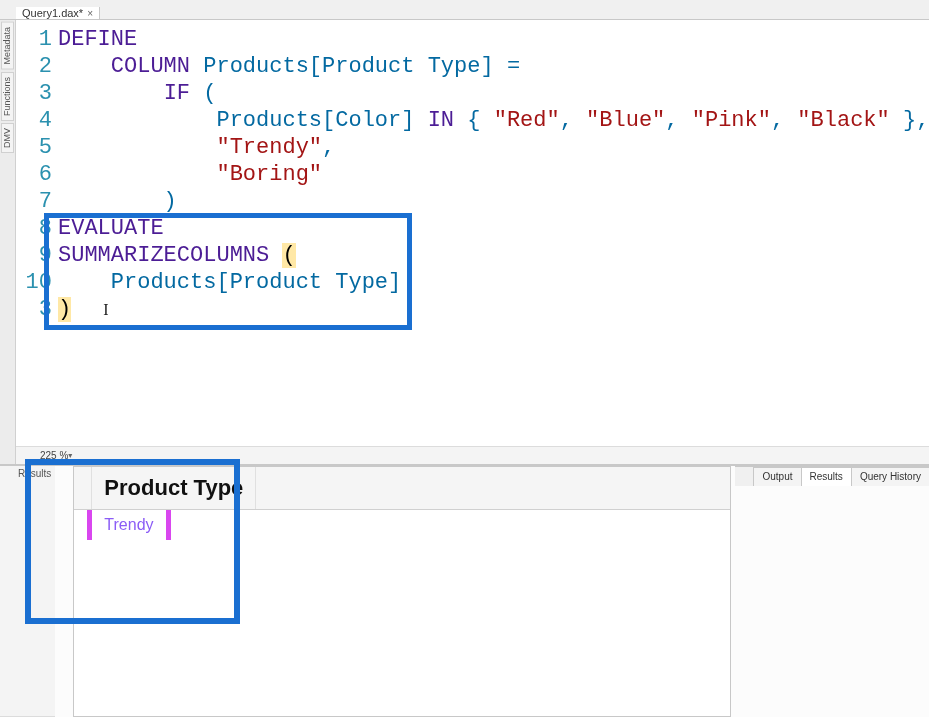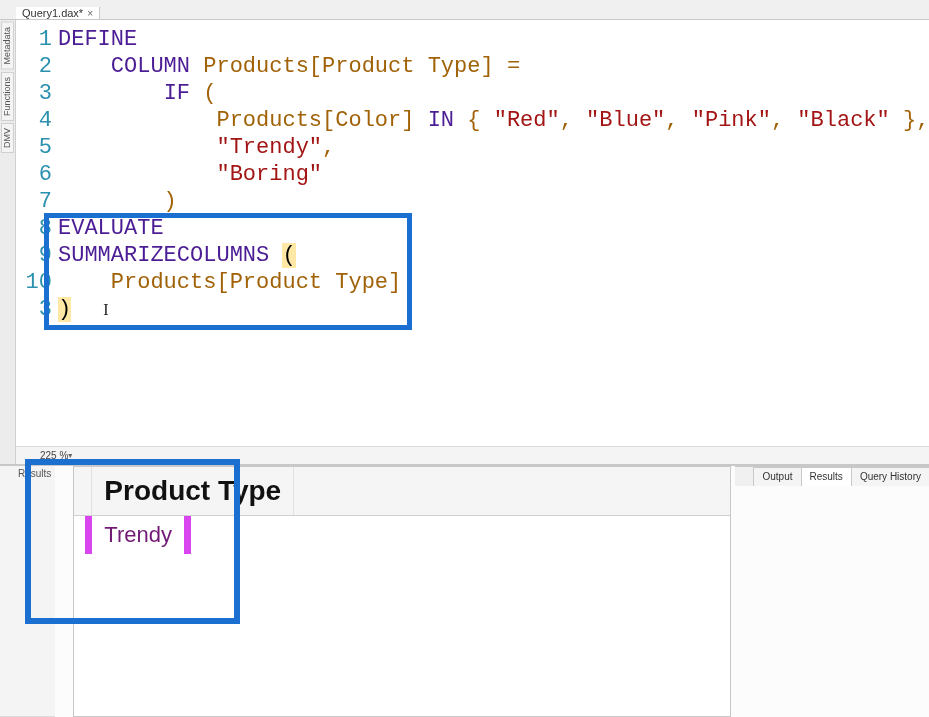--- a/index.html
+++ b/index.html
@@ -90,21 +90,21 @@
     color: #2b91af;
     padding-right: 6px;
     flex-shrink: 0;
     user-select: none;
   }
   .code {
     flex: 1;
   }
   .tok-kw { color: #4c1d95; }
   .tok-str { color: #a31515; }
-  .tok-plain { color: #a16207; }
+  .tok-plain { color: #0369a1; }
   .hl-yellow { background: #ffe8a6; }
   .highlight-box-1 {
     position: absolute;
     border: 5px solid #1a6fd1;
     pointer-events: none;
   }
   .zoom-bar {
     height: 18px;
     background: #f4f4f4;
     border-top: 1px solid #dcdcdc;
@@ -141,34 +141,34 @@
   .results-table {
     font-size: 20px;
   }
   .rt-head {
     display: flex;
     background: #f5f5f5;
     border-bottom: 1px solid #d0d0d0;
   }
   .rt-head .cell {
     font-weight: 700;
-    font-size: 28px;
+    font-size: 22px;
     padding: 8px 12px;
     color: #111;
     border-right: 1px solid #e0e0e0;
   }
   .rt-head .cell.idx { width: 18px; padding: 0; }
   .rt-row {
     display: flex;
   }
   .rt-row .cell {
     padding: 6px 12px;
-    font-size: 22px;
-    color: #701a75;
-    border-right: 7px solid #d946ef;
+    font-size: 16px;
+    color: #8b5cf6;
+    border-right: 5px solid #d946ef;
   }
   .rt-row .cell.idx { width: 18px; padding: 0; }
   .rt-row.alt { background: #f8f8f8; }
   .bottom-tabs {
     height: 20px;
     background: #f0f0f0;
     border-top: 1px solid #c8c8c8;
     display: flex;
     align-items: stretch;
     padding-left: 18px;

